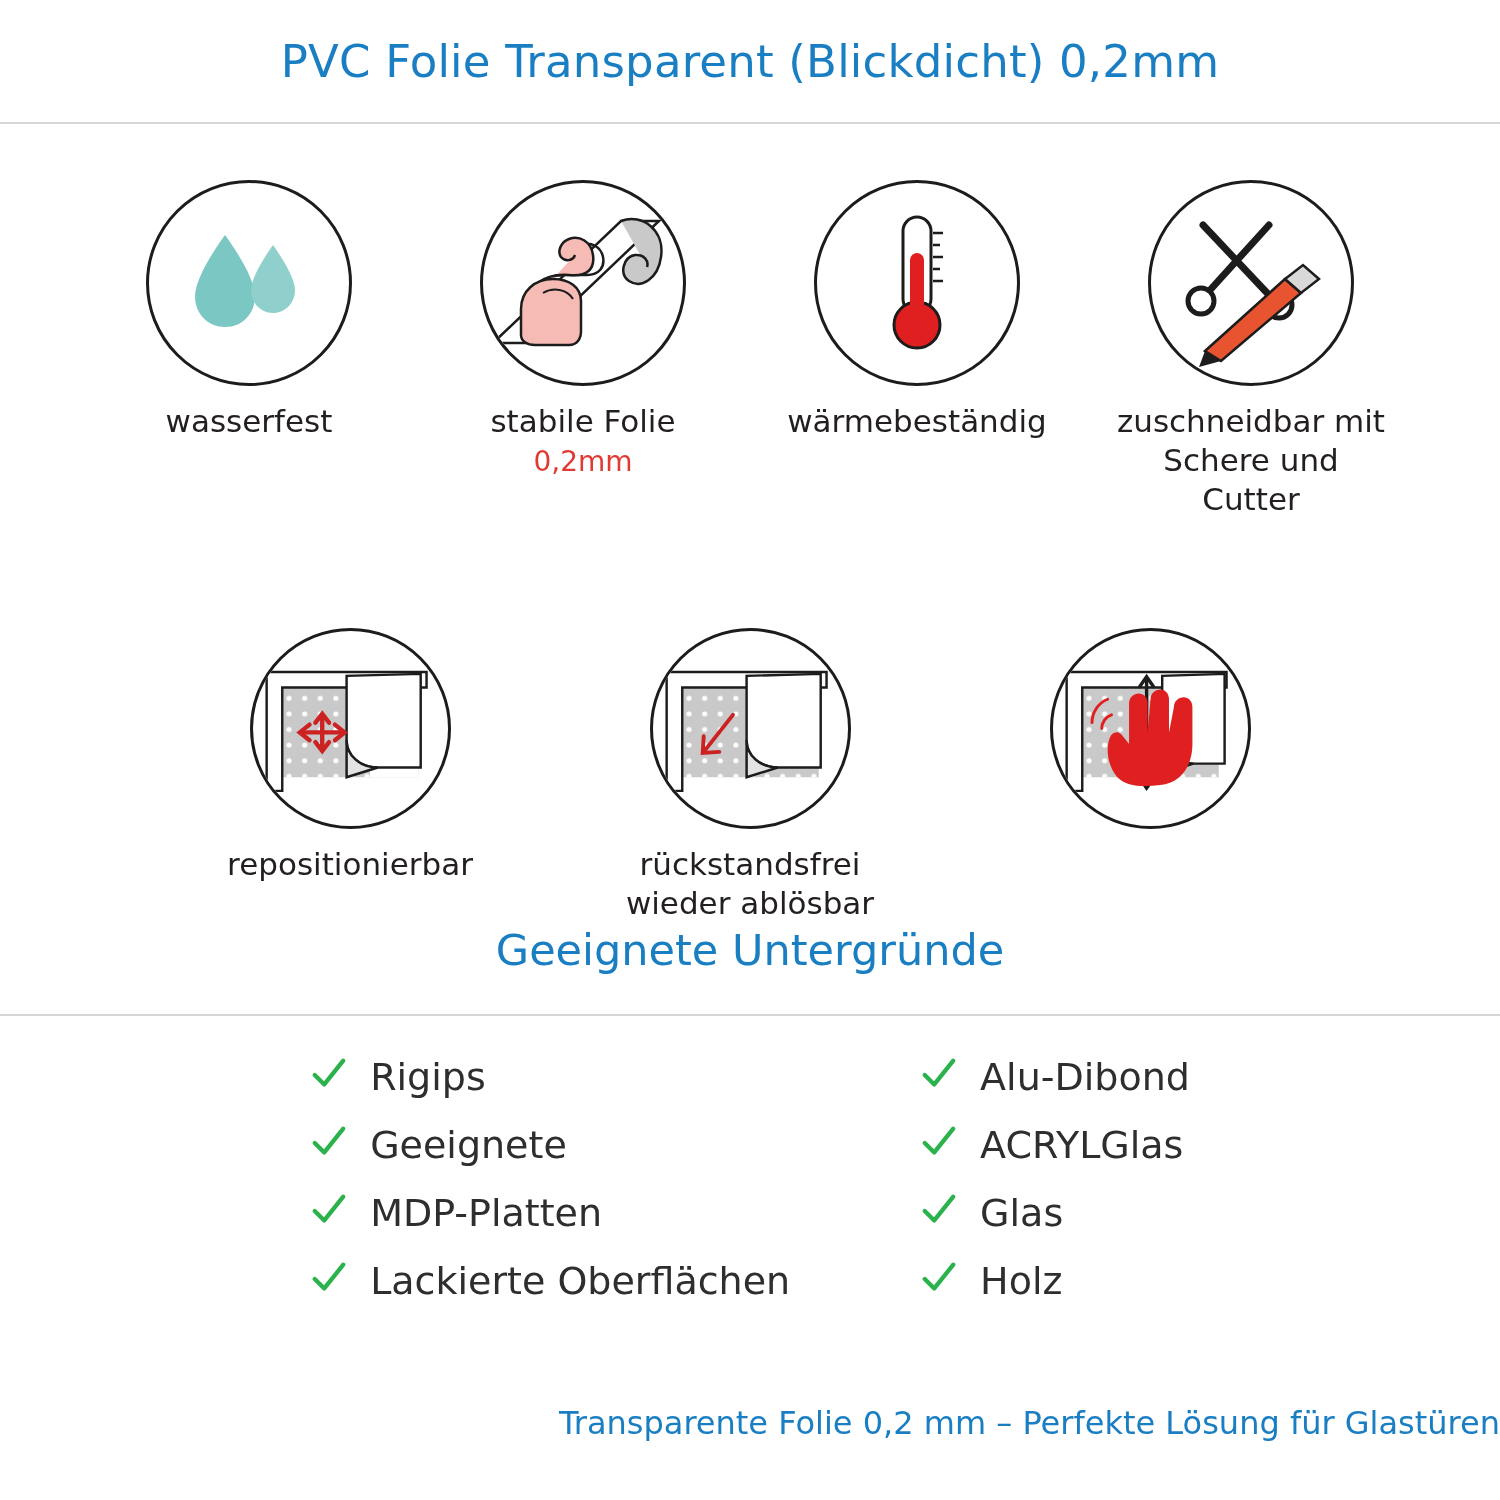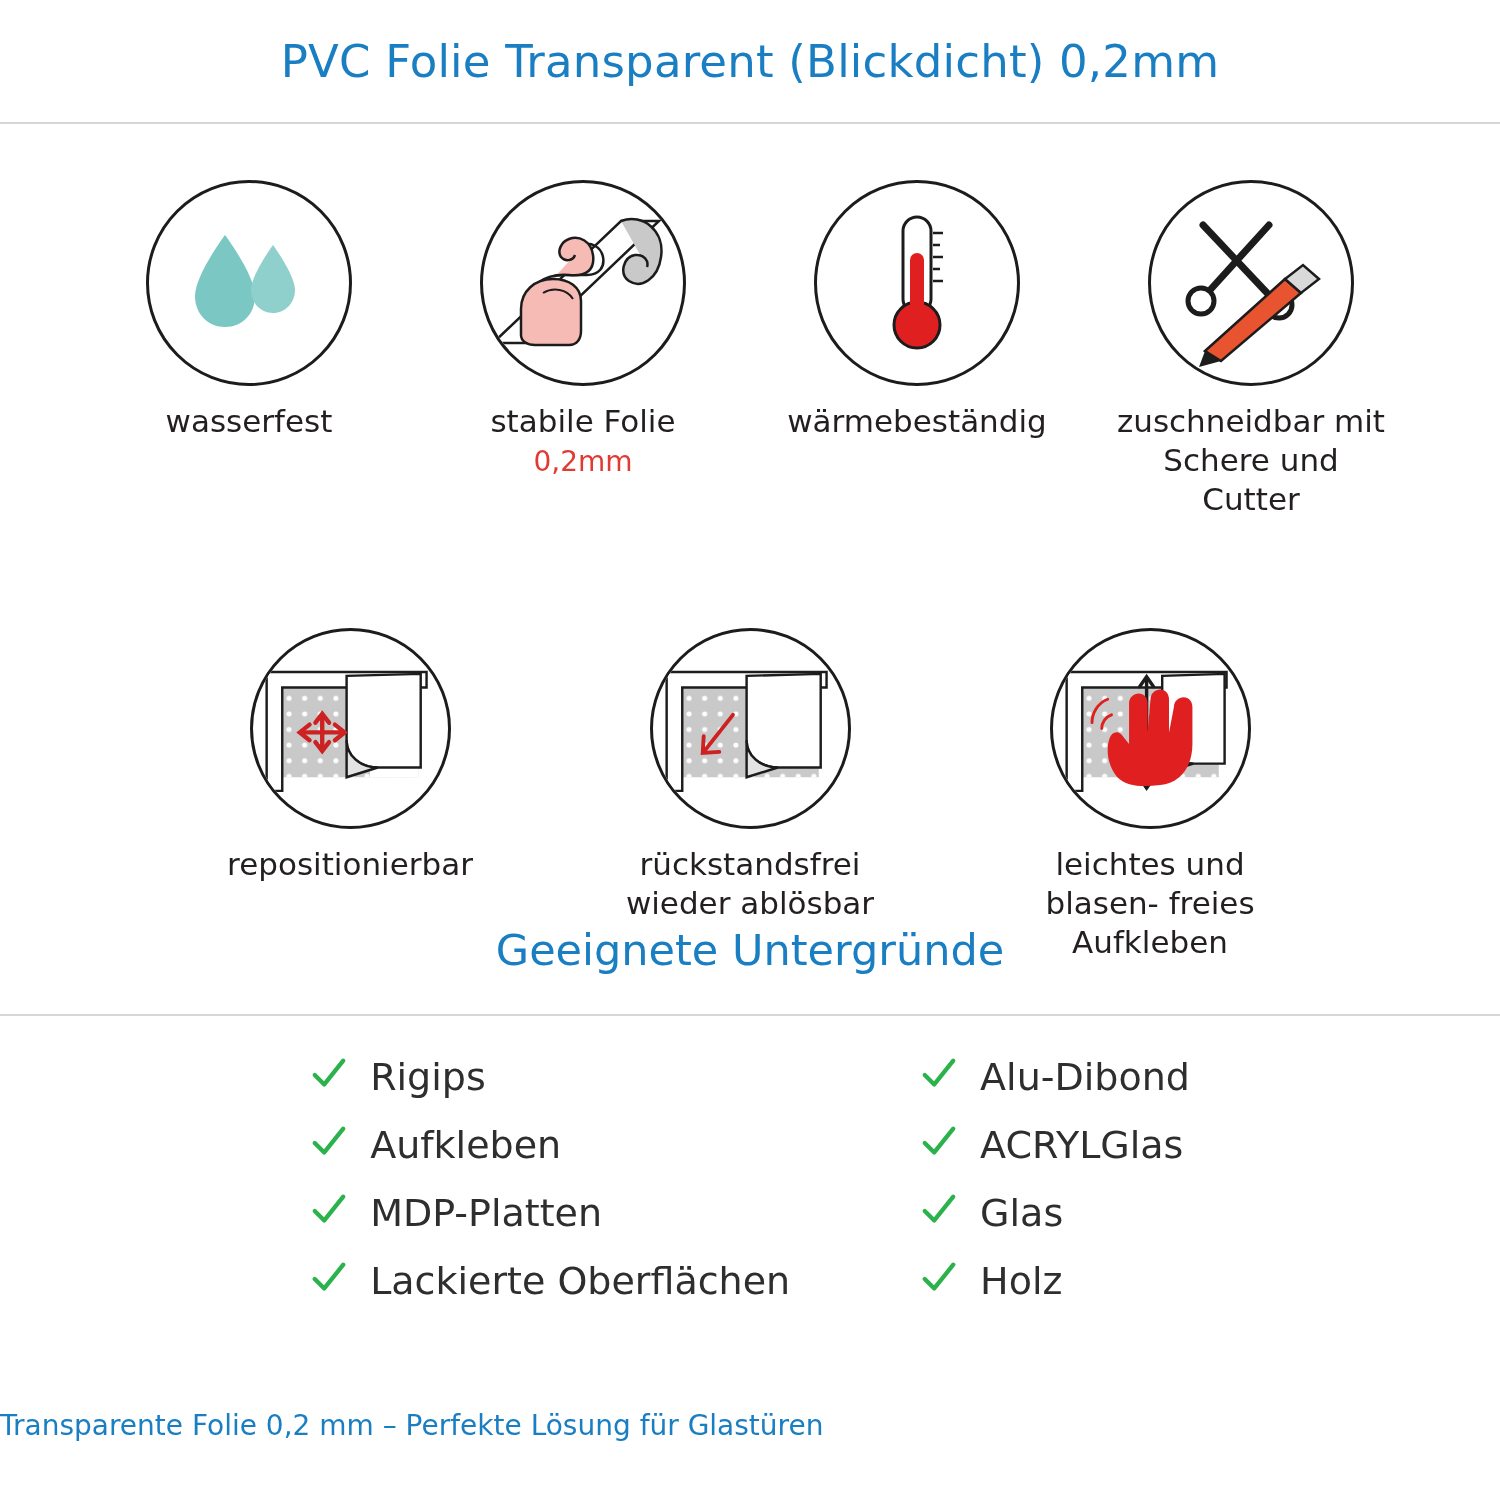--- a/index.html
+++ b/index.html
@@ -138,22 +138,22 @@
   }
   .check svg { display: block; }
   .list-label { white-space: nowrap; }
 
   
   .footer {
     position: absolute;
     bottom: 58px;
     left: 0;
     width: 1500px;
-    text-align: left;
-    font-size: 28px;
+    text-align: right;
+    font-size: 32px;
     color: #1a7ec2;
   }
 
   
   .icon-svg { display: block; width: 100%; height: 100%; }
 </style>
 </head>
 <body>
 
 <div class="page">
@@ -301,21 +301,20 @@
               <polyline points="89,151 96,161 103,151"></polyline>
             </g>
 
             <path d="M66 150 C56 138 54 122 58 110 C60 104 66 102 70 106 L78 116 L78 74 C78 68 83 64 88 64 C93 64 97 68 97 74 L97 104 L100 70 C100 64 105 60 110 60 C115 60 119 64 119 70 L119 104 L124 78 C124 72 129 68 134 68 C139 68 143 72 143 78 L143 116 C143 140 130 156 110 158 C92 160 76 160 66 150 Z" fill="#e02020"></path>
             <g stroke="#e02020" stroke-width="3" fill="none" stroke-linecap="round">
               <path d="M60 86 C54 88 50 94 50 100"></path>
               <path d="M56 70 C46 74 40 84 40 94"></path>
             </g>
           </svg>
         </div>
-        <div class="caption">leichtes und blasen- freies Aufkleben</div>
       </div>
     </div>
   </div>
 
   <div class="section-title">Geeignete Untergründe</div>
   <div class="rule rule-mid"></div>
 
   <div class="lists">
     <div class="list-col col-left">
       <div class="list-item">
@@ -325,21 +324,21 @@
             </svg>
         </span>
         <span class="list-label">Rigips</span>
       </div>
       <div class="list-item">
         <span class="check">
           <svg viewBox="0 0 40 40" width="38" height="38">
               <polyline points="5,21 15,31 35,6" fill="none" stroke="#2bb24c" stroke-width="4.5" stroke-linecap="round" stroke-linejoin="round"></polyline>
             </svg>
         </span>
-        <span class="list-label">Aufkleben</span>
+        <span class="list-label">Geeignete</span>
       </div>
       <div class="list-item">
         <span class="check">
           <svg viewBox="0 0 40 40" width="38" height="38">
               <polyline points="5,21 15,31 35,6" fill="none" stroke="#2bb24c" stroke-width="4.5" stroke-linecap="round" stroke-linejoin="round"></polyline>
             </svg>
         </span>
         <span class="list-label">MDP-Platten</span>
       </div>
       <div class="list-item">

